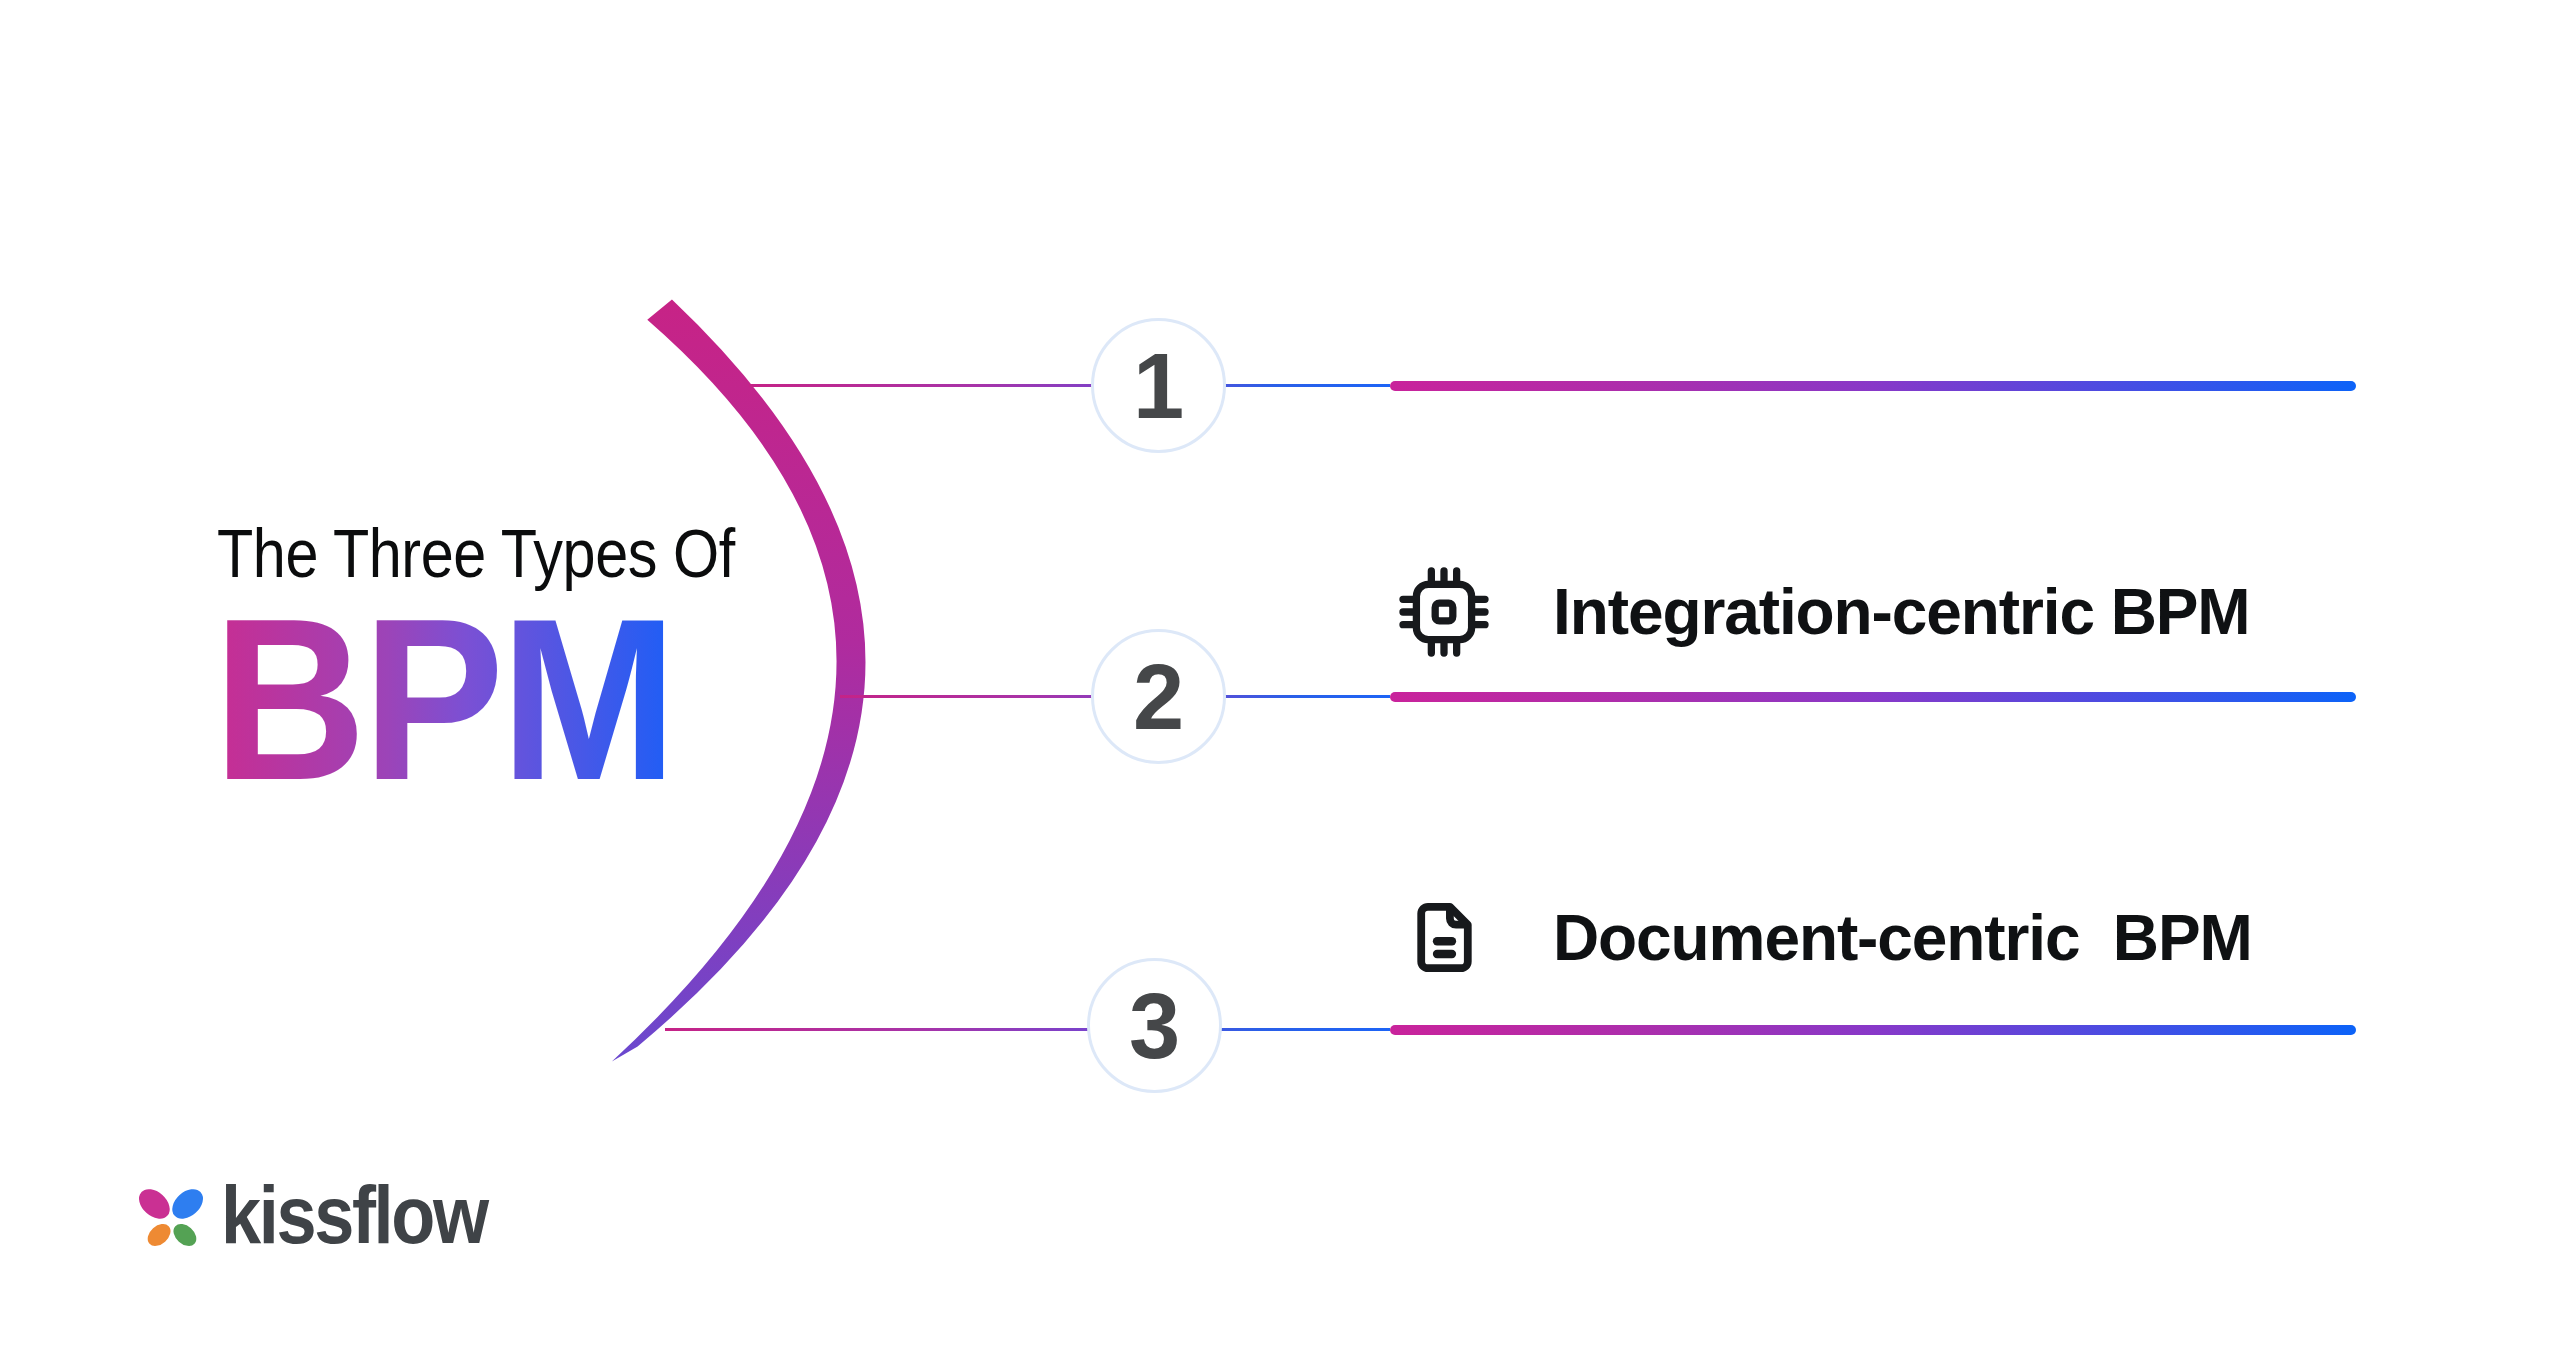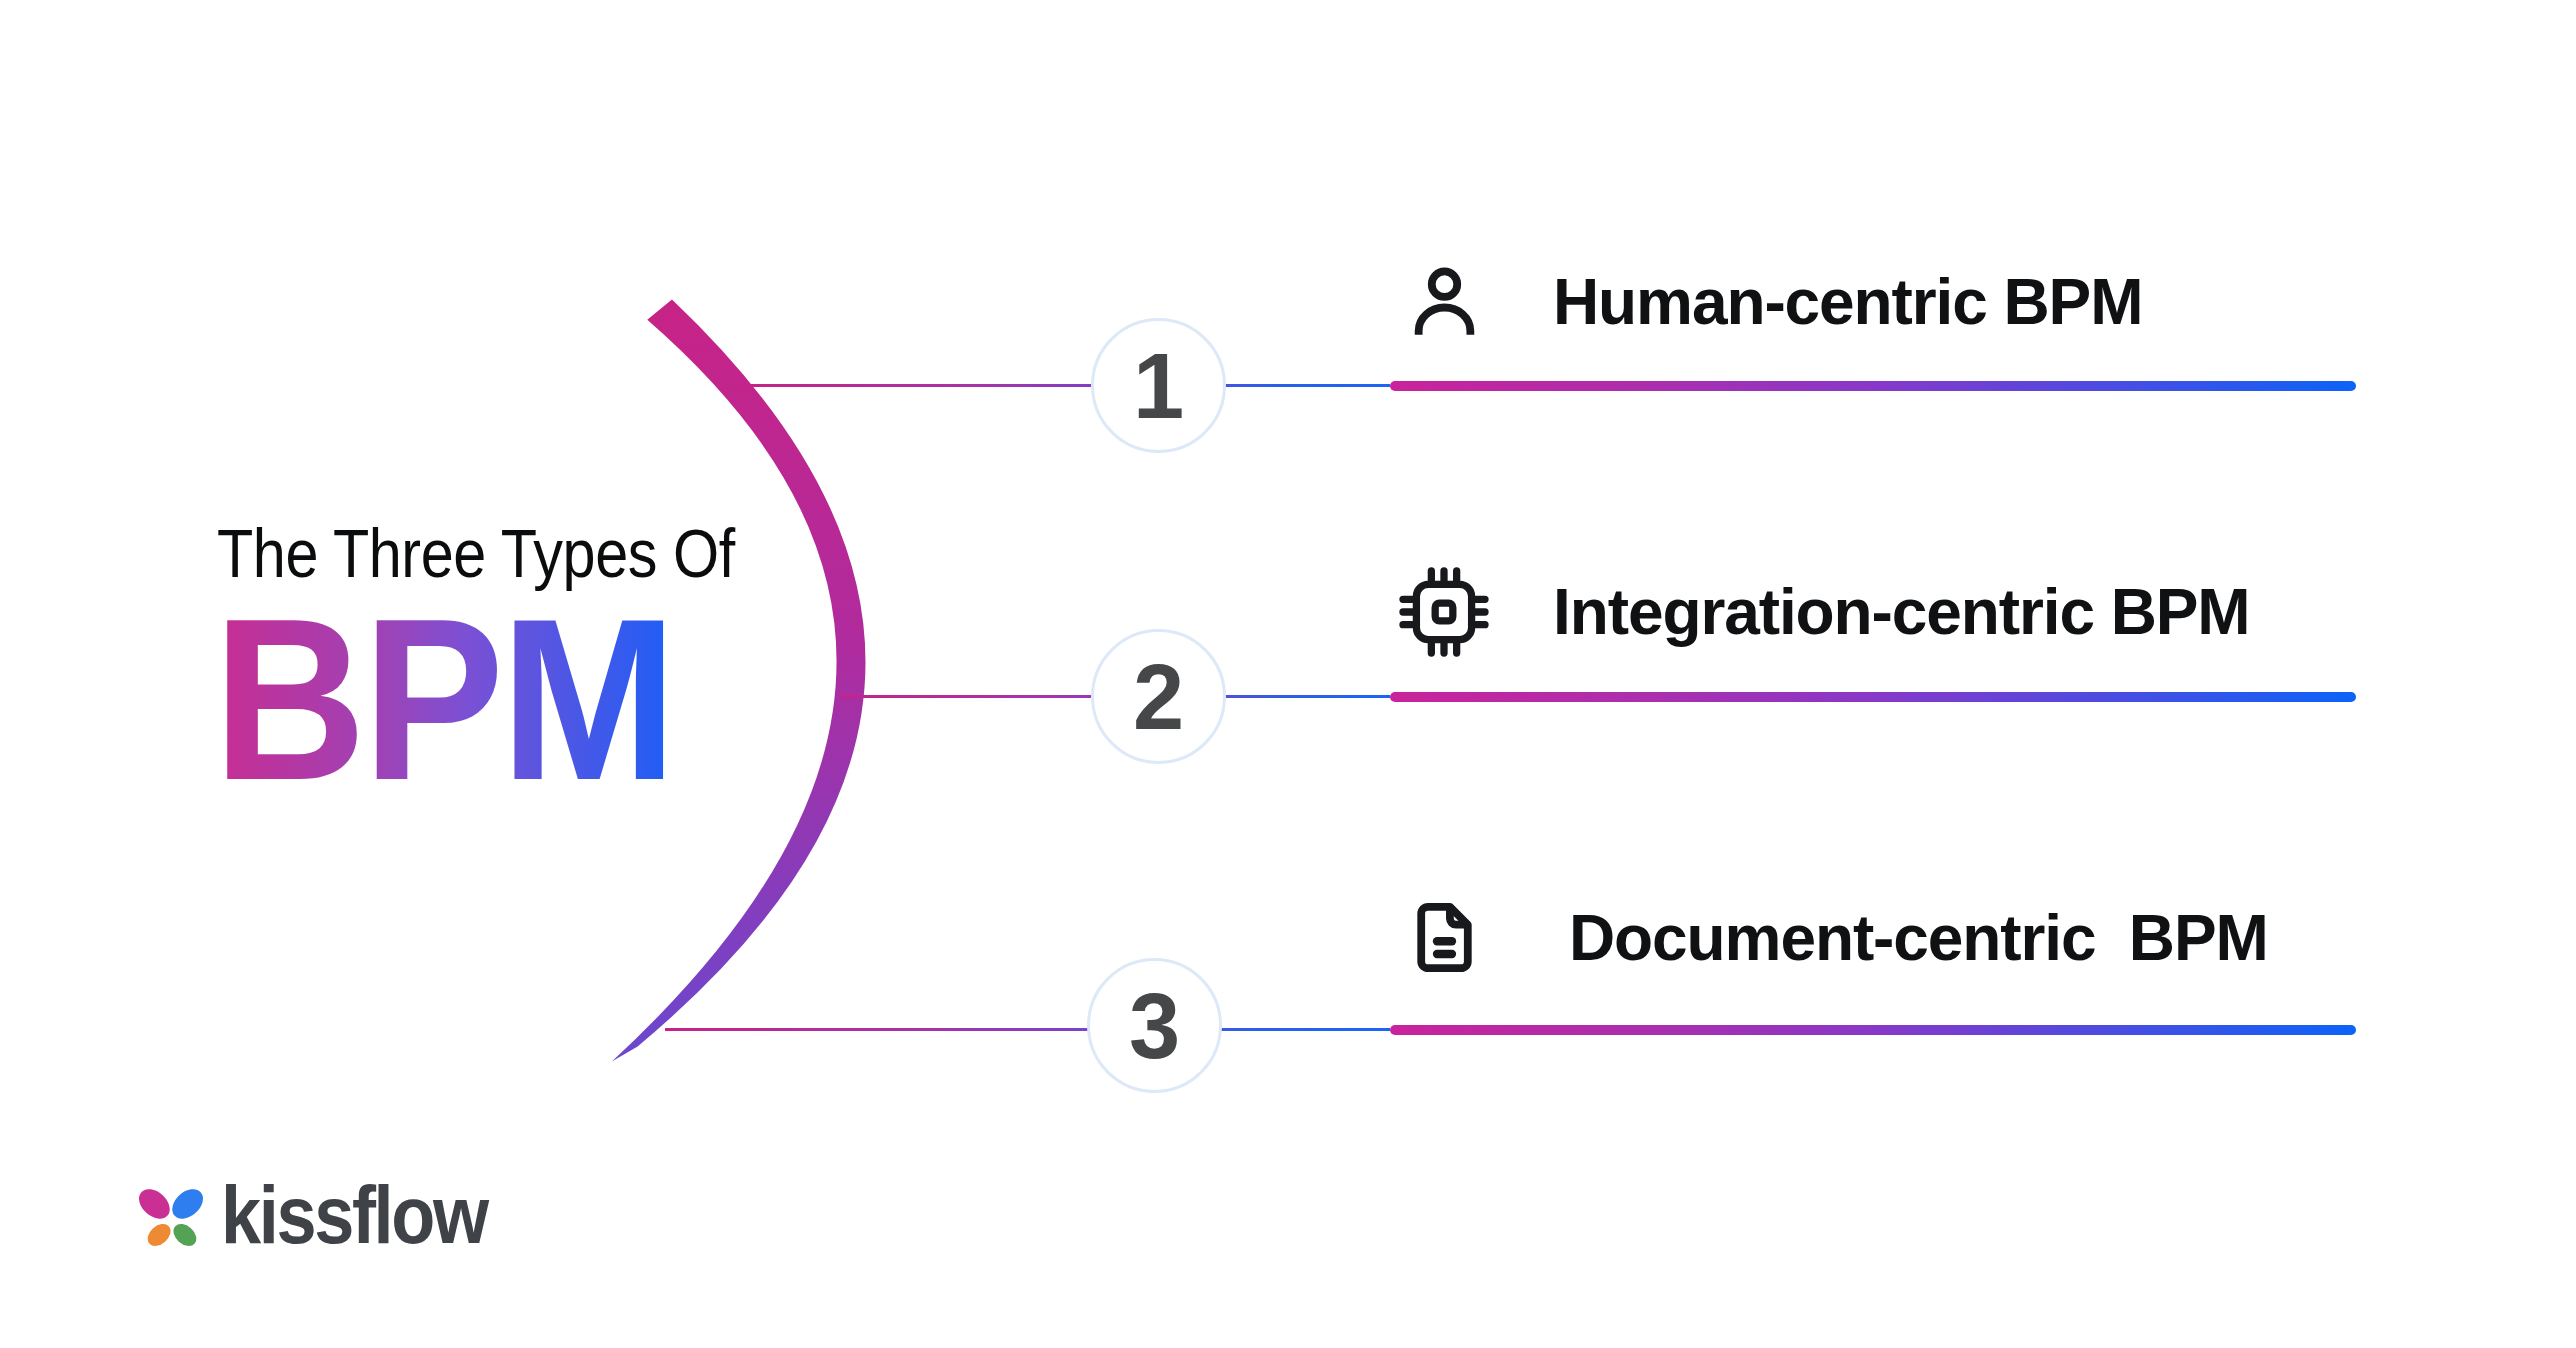--- a/index.html
+++ b/index.html
@@ -93,21 +93,21 @@
   .item-row{
     position:absolute;
     left:1398px;
     height:91px;
     display:flex;
     align-items:center;
     z-index:5;
   }
   .row-1{top:256px;}
   .row-2{top:566px;text-align:center;}
-  .row-3{top:892px;gap:16px;}
+  .row-3{top:892px;}
   .item-icon{
     width:92px;
     height:92px;
     display:flex;align-items:center;justify-content:center;
     color:#17191c;
     flex:0 0 auto;
   }
   .item-icon svg{display:block;}
   .item-label{
     margin-left:63px;
@@ -172,29 +172,20 @@
   <div class="step-circle step-1">
     <span class="step-number">1</span>
   </div>
   <div class="step-circle step-2">
     <span class="step-number">2</span>
   </div>
   <div class="step-circle step-3">
     <span class="step-number">3</span>
   </div>
 
-  <div class="item-row row-1">
-    <span class="item-icon">
-      <svg width="85" height="85" viewBox="0 0 24 24" fill="none" stroke="currentColor" stroke-width="2.2">
-        <circle cx="12" cy="7.1" r="3.6"></circle>
-        <path d="M4.7 21.4 V20.3 A7.3 6.6 0 0 1 19.3 20.3 V21.4" stroke-linecap="butt"></path>
-      </svg>
-    </span>
-    <span class="item-label">Human-centric BPM</span>
-  </div>
 
   <div class="item-row row-2">
     <span class="item-icon">
       <svg width="92" height="92" viewBox="0 0 24 24" fill="none" stroke="currentColor" stroke-width="1.9" stroke-linecap="round">
         <rect x="4.8" y="4.8" width="14.4" height="14.4" rx="3.1"></rect>
         <rect x="9.7" y="9.7" width="4.6" height="4.6" rx="1.1"></rect>
         <path d="M8.7 1.3 V4.8 M12 1.3 V4.8 M15.3 1.3 V4.8"></path>
         <path d="M8.7 19.2 V22.7 M12 19.2 V22.7 M15.3 19.2 V22.7"></path>
         <path d="M1.3 8.7 H4.8 M1.3 12 H4.8 M1.3 15.3 H4.8"></path>
         <path d="M19.2 8.7 H22.7 M19.2 12 H22.7 M19.2 15.3 H22.7"></path>

